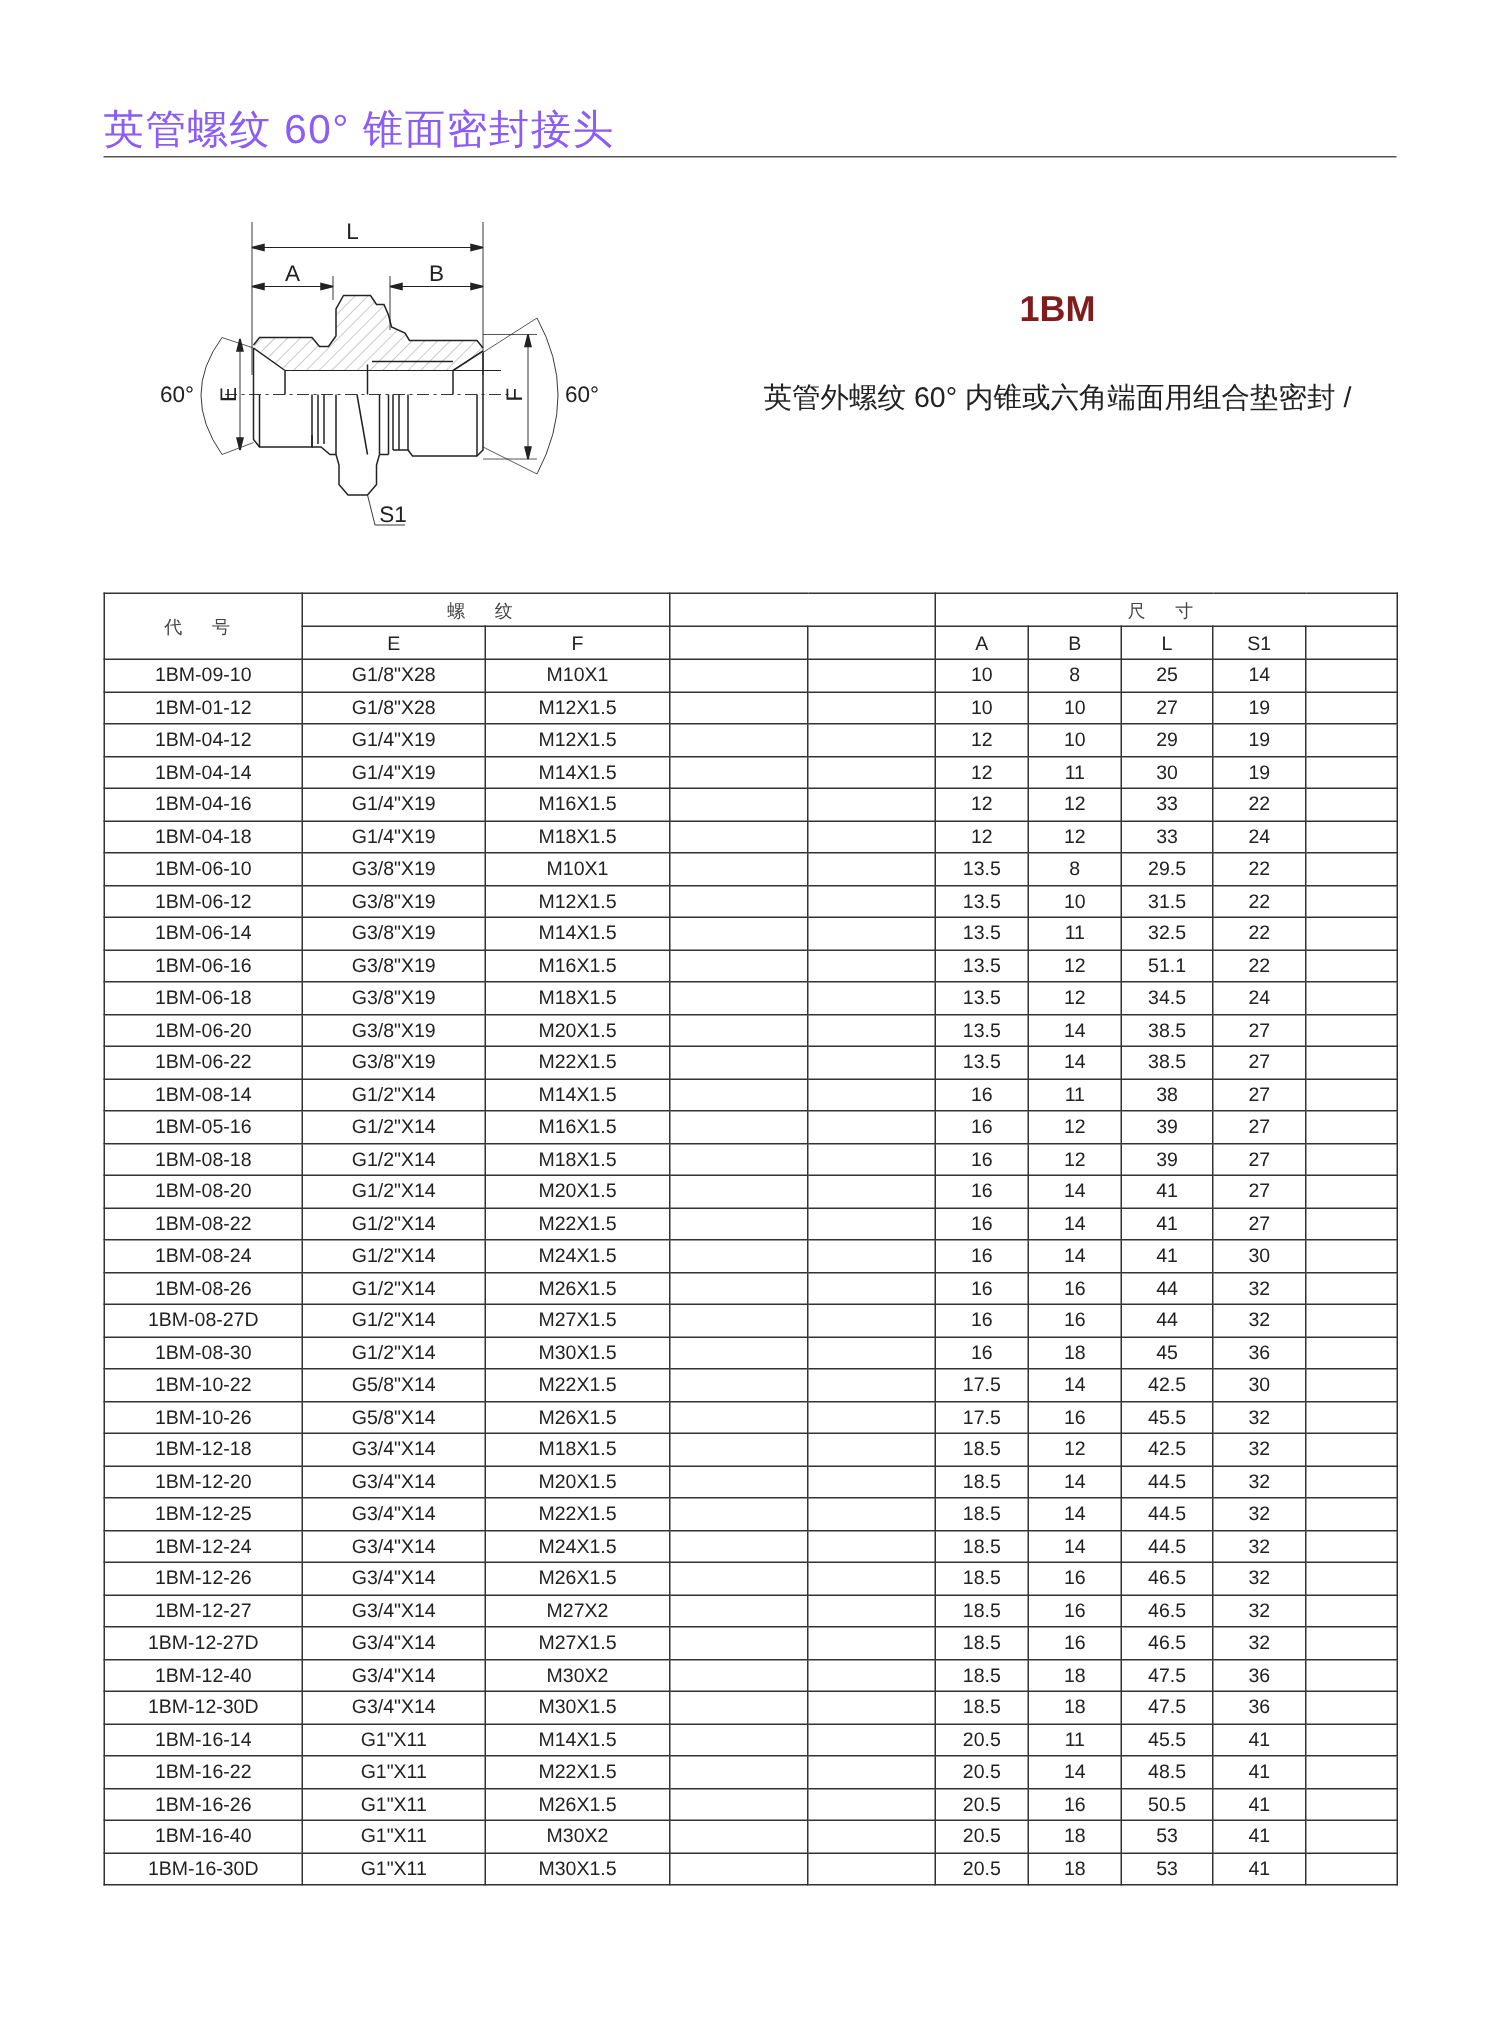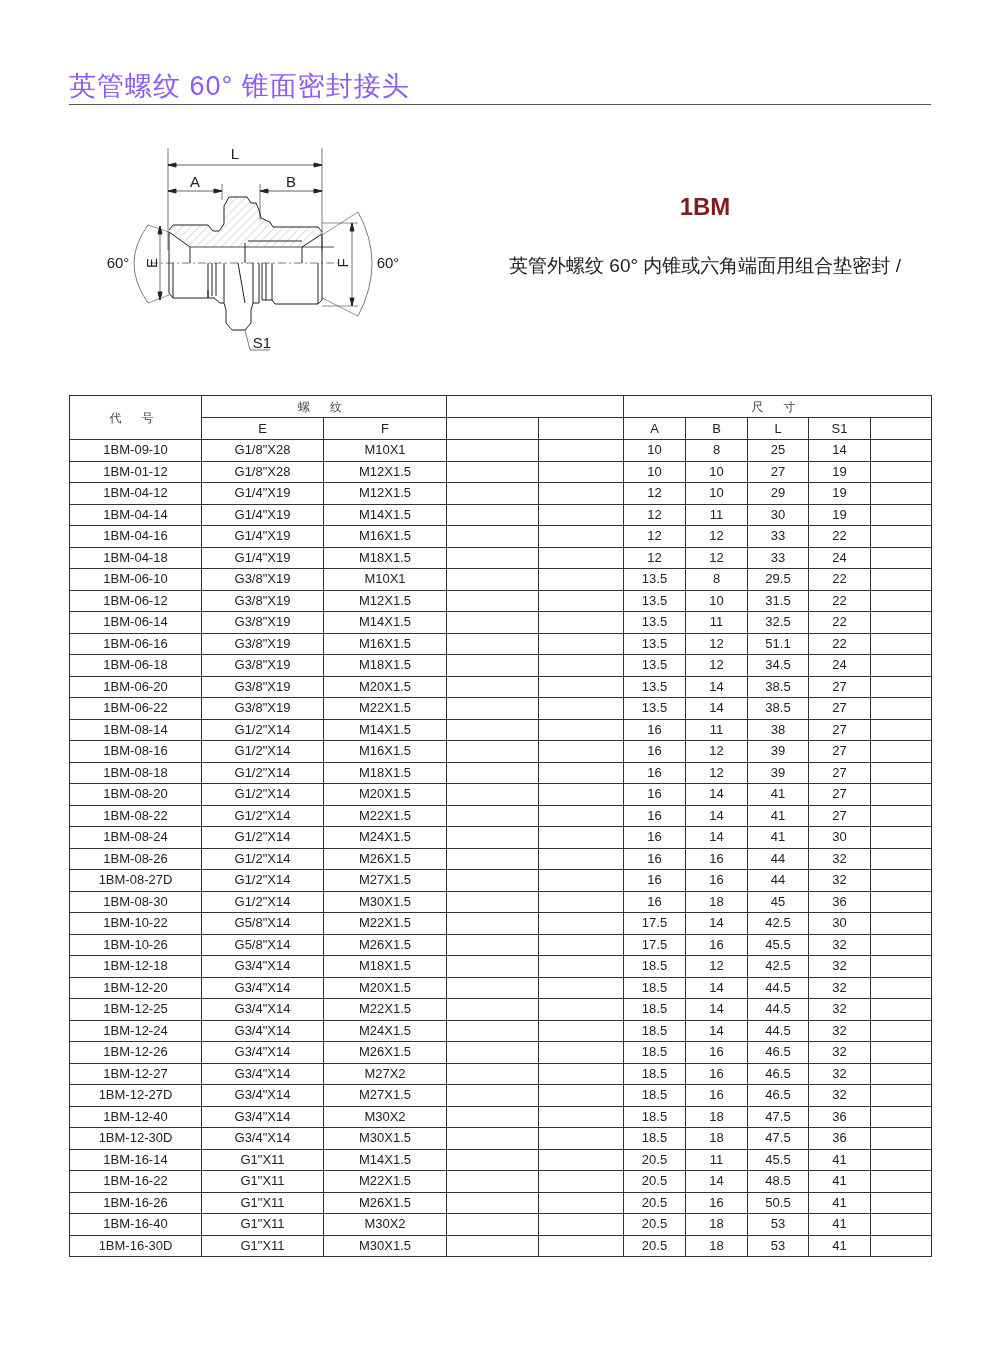--- a/index.html
+++ b/index.html
@@ -316,21 +316,21 @@
         <td>M14X1.5</td>
         <td></td>
         <td></td>
         <td>16</td>
         <td>11</td>
         <td>38</td>
         <td>27</td>
         <td></td>
       </tr>
       <tr>
-        <td>1BM-08-16</td>
+        <td>1BM-05-16</td>
         <td>G1/2"X14</td>
         <td>M16X1.5</td>
         <td></td>
         <td></td>
         <td>16</td>
         <td>12</td>
         <td>39</td>
         <td>27</td>
         <td></td>
       </tr>

